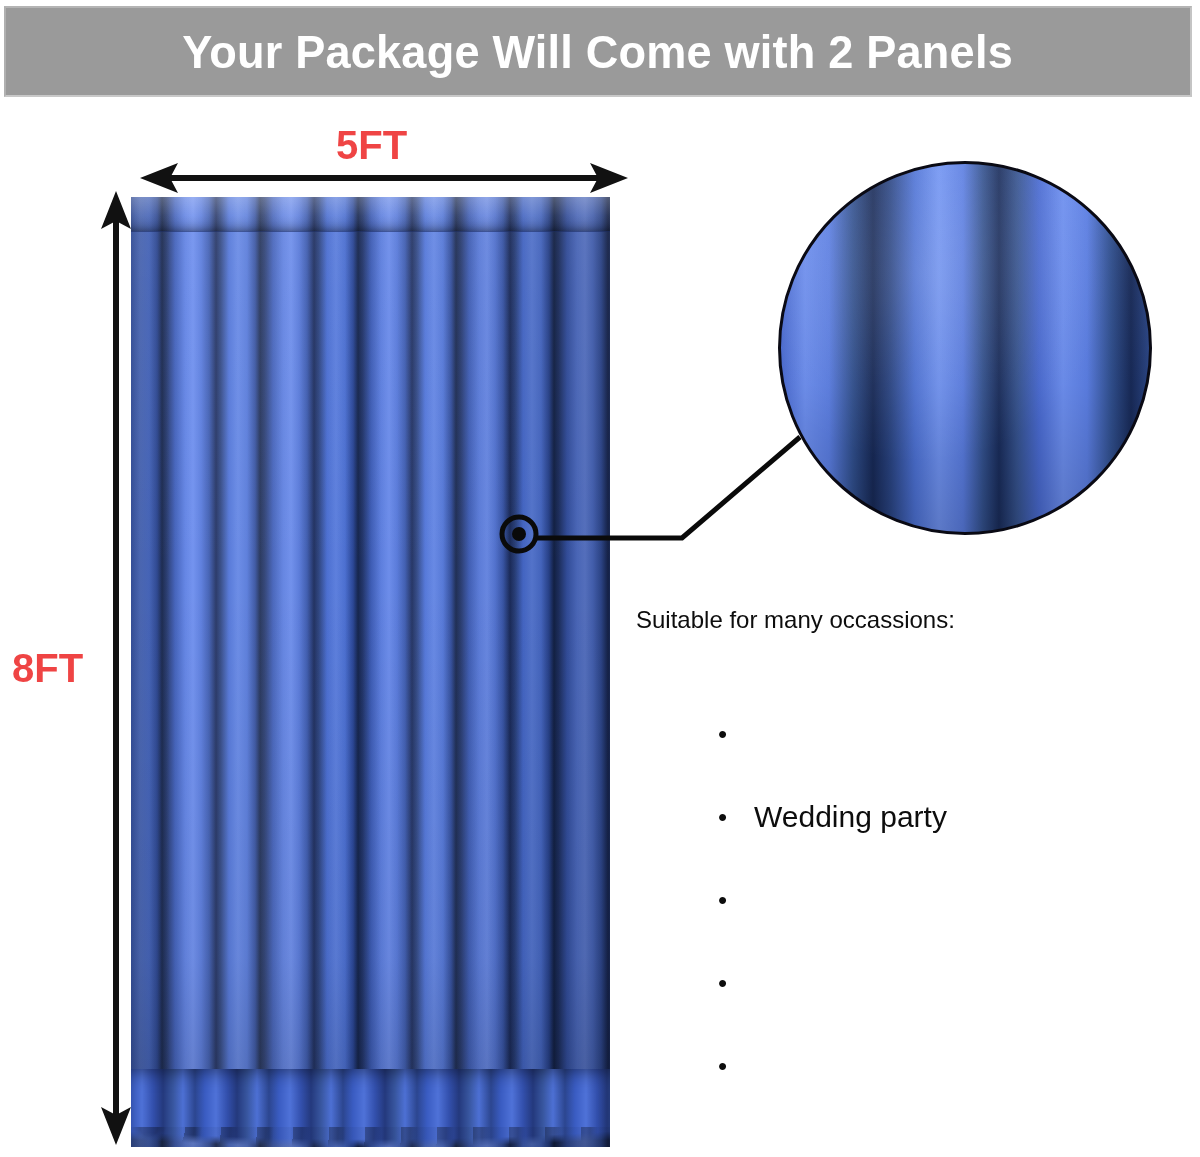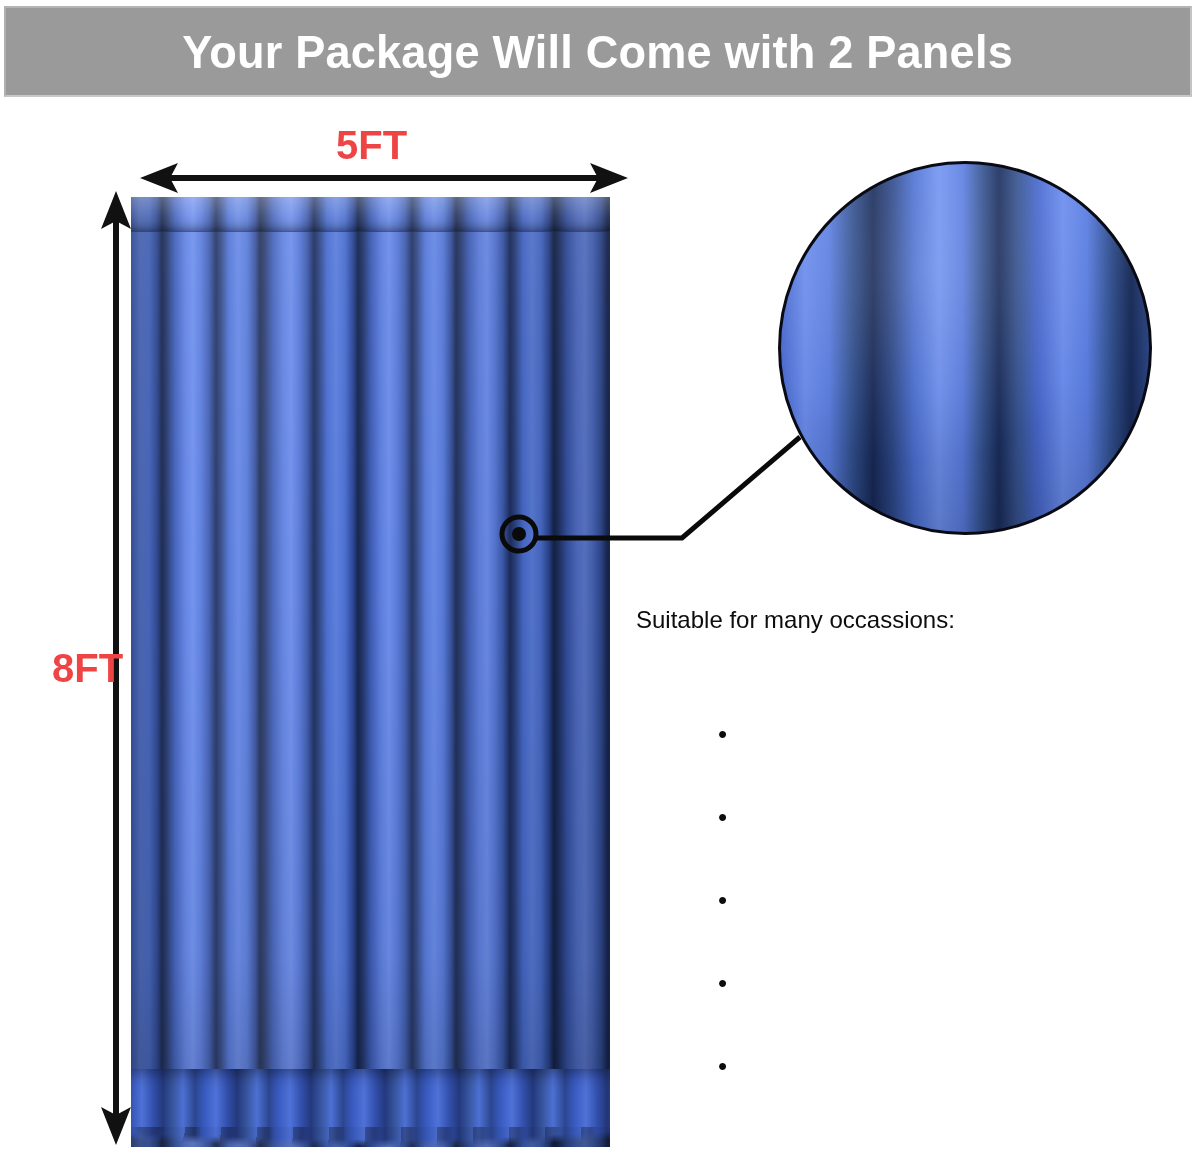--- a/index.html
+++ b/index.html
@@ -47,21 +47,21 @@
   
   .dim-label {
     position: absolute;
     color: #ef4444;
     font-weight: bold;
     font-size: 40px;
     line-height: 1;
     white-space: nowrap;
   }
   #label-5ft { left: 336px; top: 125px; }
-  #label-8ft { left: 12px; top: 648px; margin-left: 40px; }
+  #label-8ft { left: 12px; top: 648px; }
 
   
   #arrow-layer, #callout-layer {
     position: absolute;
     left: 0;
     top: 0;
     width: 1200px;
     height: 1157px;
     pointer-events: none;
   }
@@ -318,20 +318,21 @@
   </svg>
 
   <div id="occasions-heading">Suitable for many occassions:</div>
 
   <ul id="occasions-list">
     <li>
       <span class="bullet">•</span>
     </li>
     <li>
       <span class="bullet">•</span>
+      <span>Wedding party</span>
     </li>
     <li>
       <span class="bullet">•</span>
     </li>
     <li>
       <span class="bullet">•</span>
     </li>
     <li>
       <span class="bullet">•</span>
     </li>

